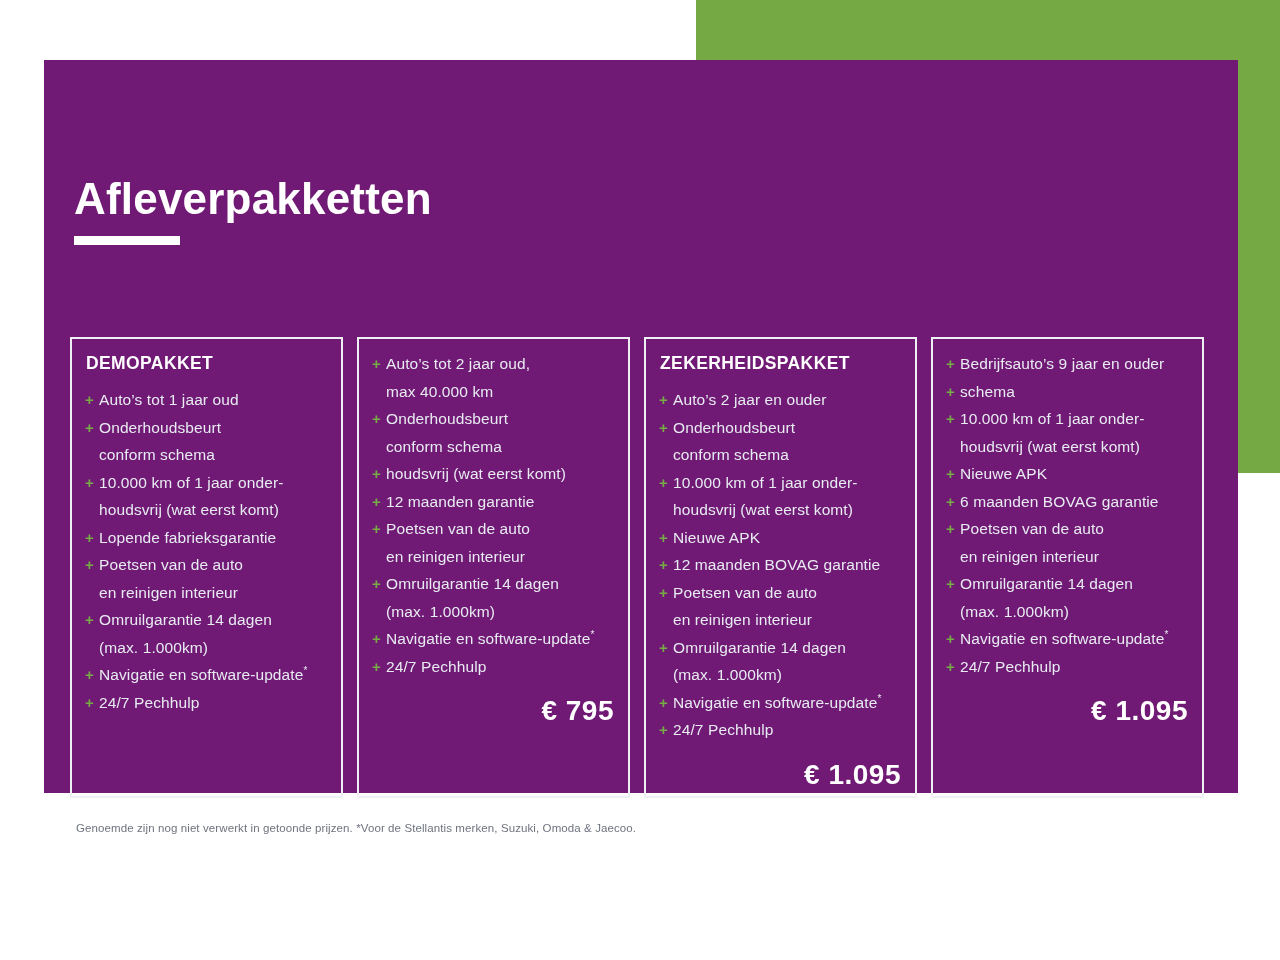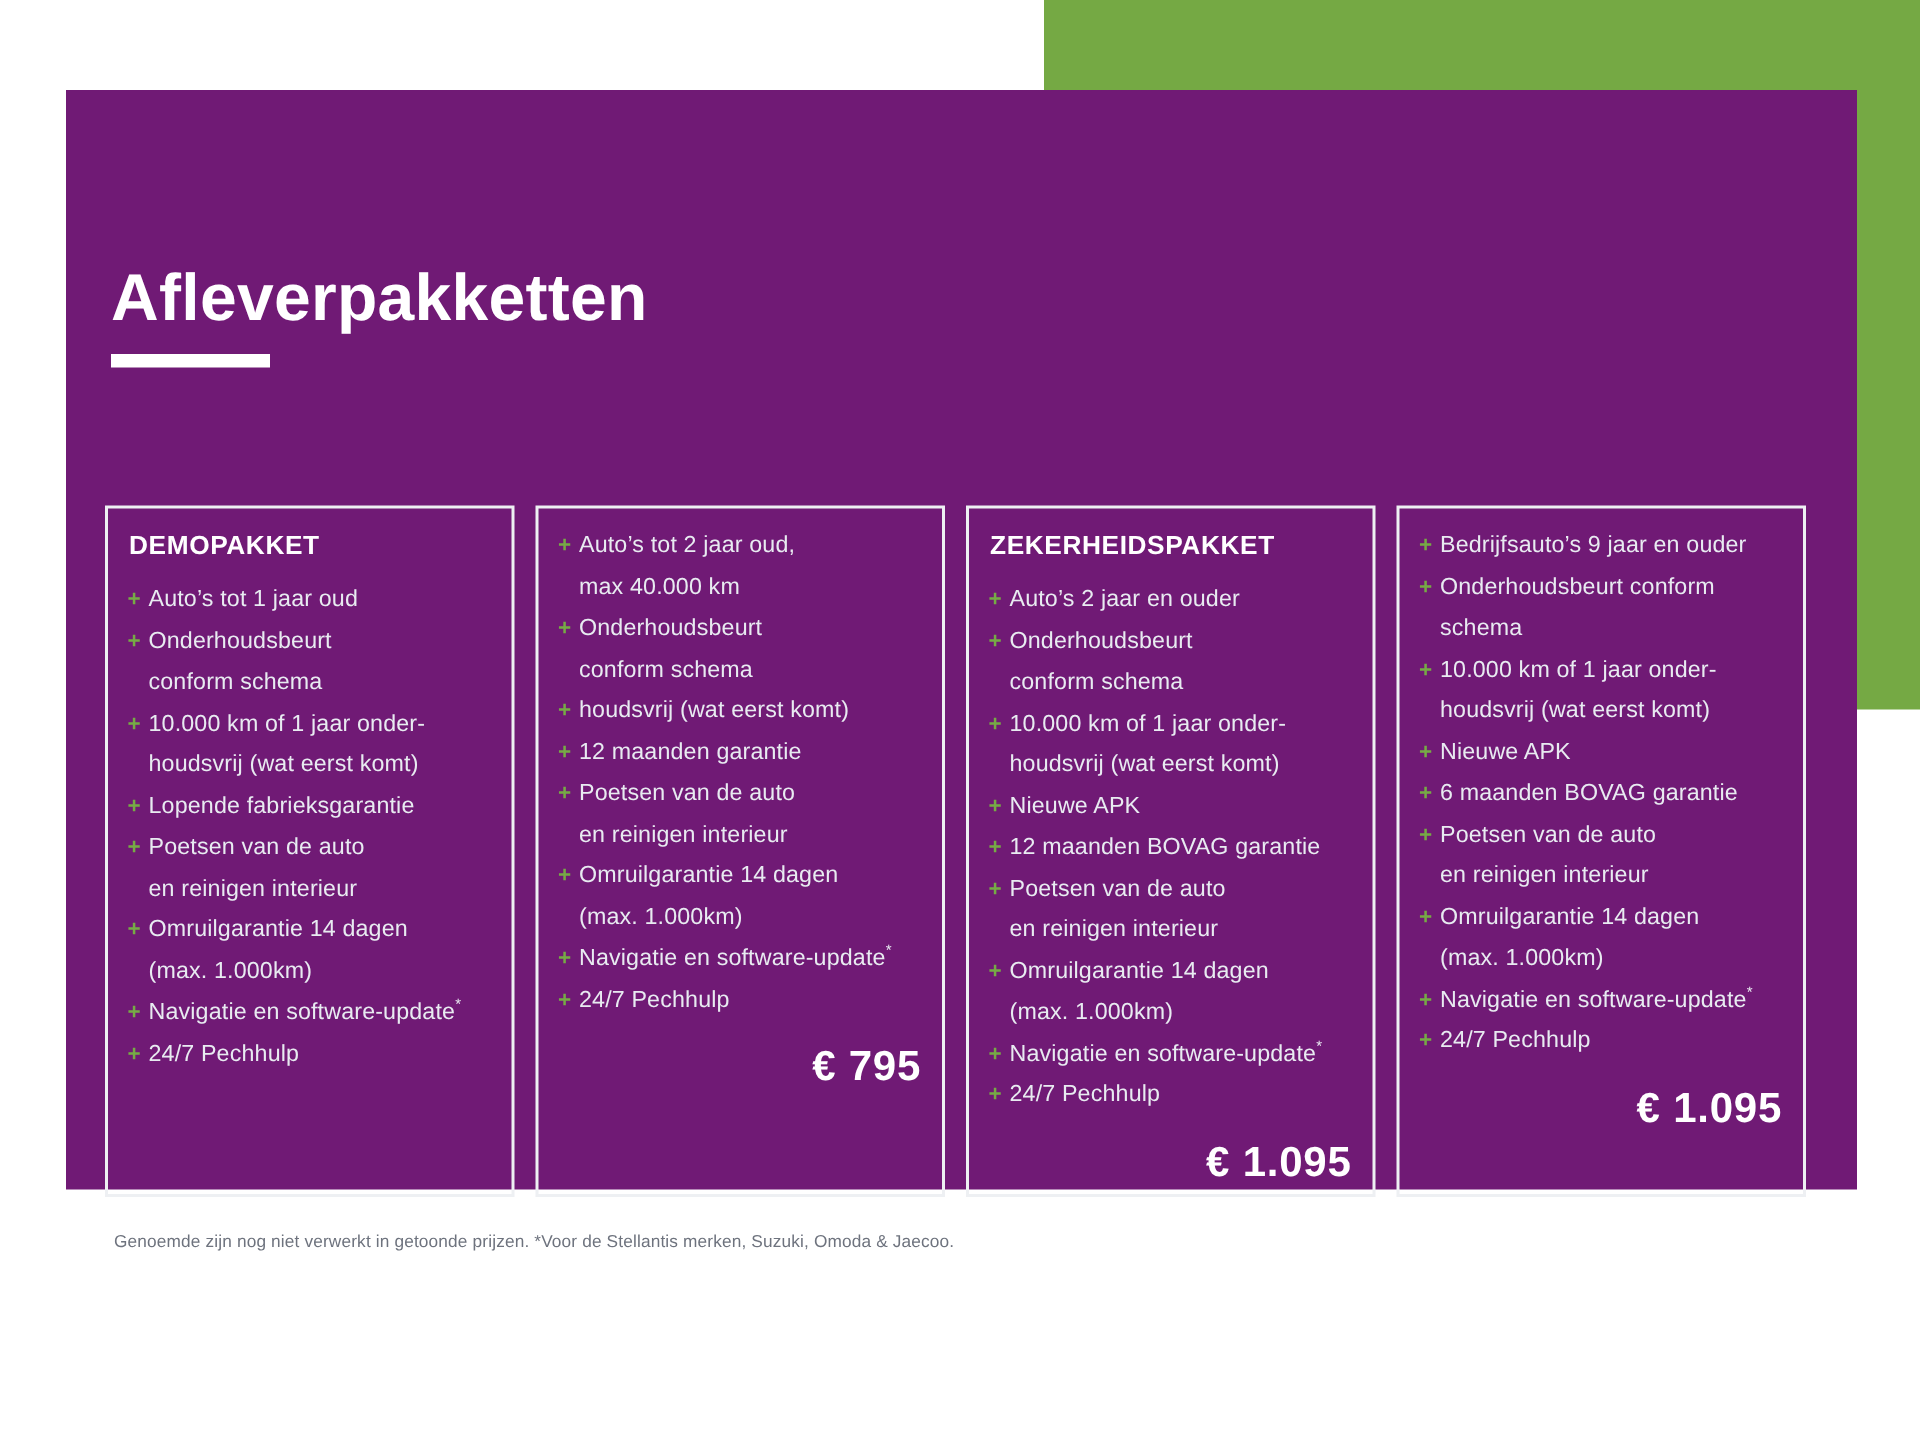--- a/index.html
+++ b/index.html
@@ -263,21 +263,20 @@
 
   <div class="card">
     <ul class="items">
   <li class="item">
     <span class="plus">+</span>
   <div class="line">Bedrijfsauto’s 9 jaar en ouder</div>
           </li>
 
   <li class="item">
     <span class="plus">+</span>
-  <div class="line">Onderhoudsbeurt conform</div>
             <div class="line">schema</div>
           </li>
 
   <li class="item">
     <span class="plus">+</span>
   <div class="line">10.000 km of 1 jaar onder-</div>
             <div class="line">houdsvrij (wat eerst komt)</div>
           </li>
 
   <li class="item">

